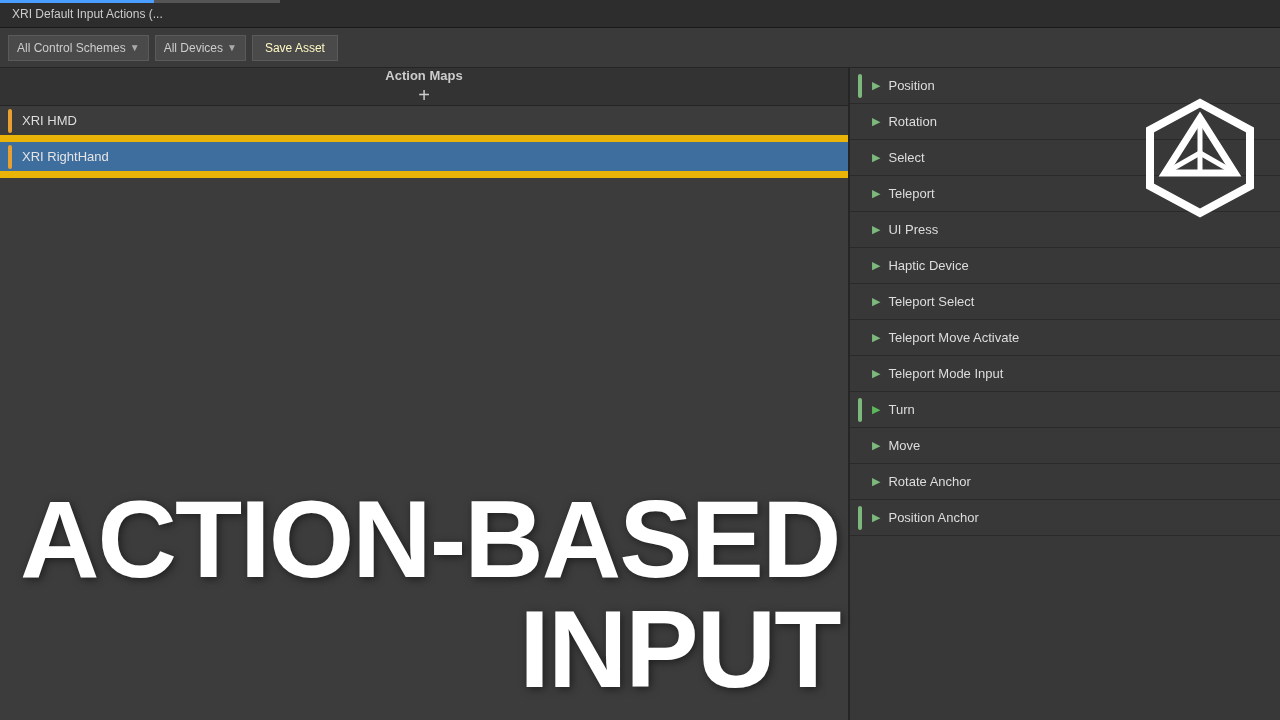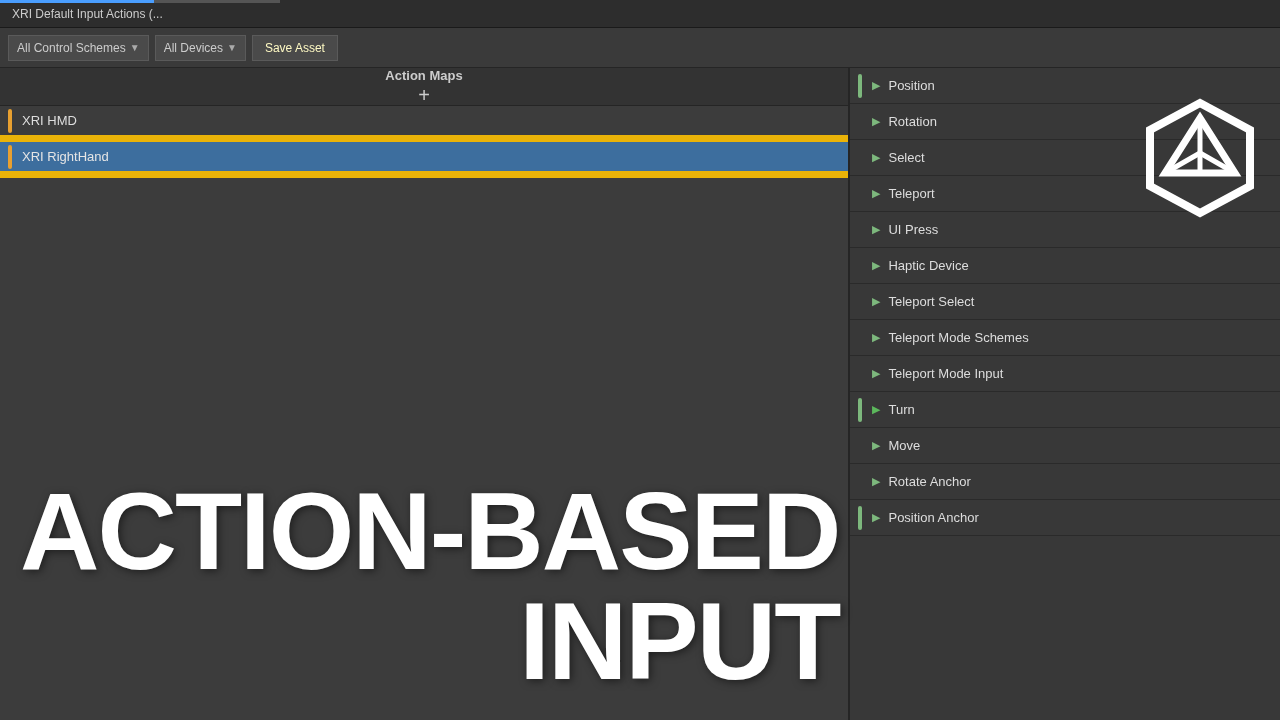--- a/index.html
+++ b/index.html
@@ -174,21 +174,21 @@
       display: inline-block;
     }
     .action-label {
       color: #ddd;
       font-size: 13px;
     }
 
     
     .overlay-text {
       position: absolute;
-      bottom: 24px;
+      bottom: 16px;
       left: 20px;
       z-index: 10;
       pointer-events: none;
     }
     .overlay-line1 {
       font-size: 110px;
       font-weight: 900;
       color: #ffffff;
       line-height: 1;
       letter-spacing: -2px;
@@ -294,21 +294,21 @@
         <span class="action-label">Haptic Device</span>
       </li>
       <li class="action-item">
         <div class="action-color-stripe" style="background:transparent;"></div>
         <span class="expand-arrow">▶</span>
         <span class="action-label">Teleport Select</span>
       </li>
       <li class="action-item">
         <div class="action-color-stripe" style="background:transparent;"></div>
         <span class="expand-arrow">▶</span>
-        <span class="action-label">Teleport Mode Schemes</span>
+        <span class="action-label">Teleport Move Activate</span>
       </li>
       <li class="action-item">
         <div class="action-color-stripe" style="background:transparent;"></div>
         <span class="expand-arrow">▶</span>
         <span class="action-label">Teleport Mode Input</span>
       </li>
       <li class="action-item">
         <div class="action-color-stripe" style="background:#7db87d;"></div>
         <span class="expand-arrow" style="color:#5cb85c;">▶</span>
         <span class="action-label">Turn</span>

